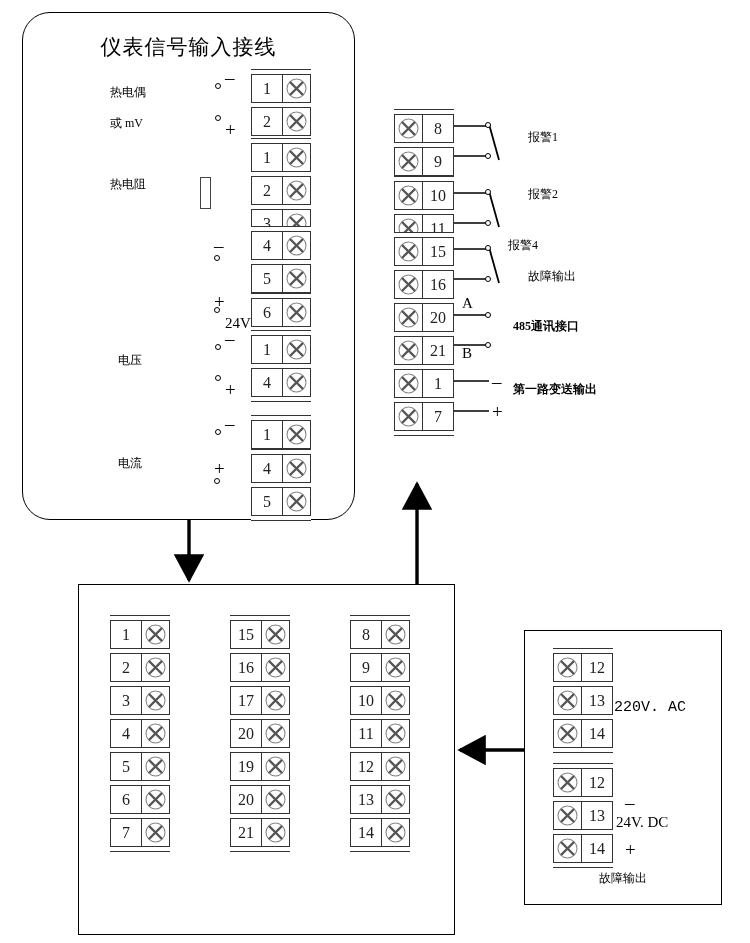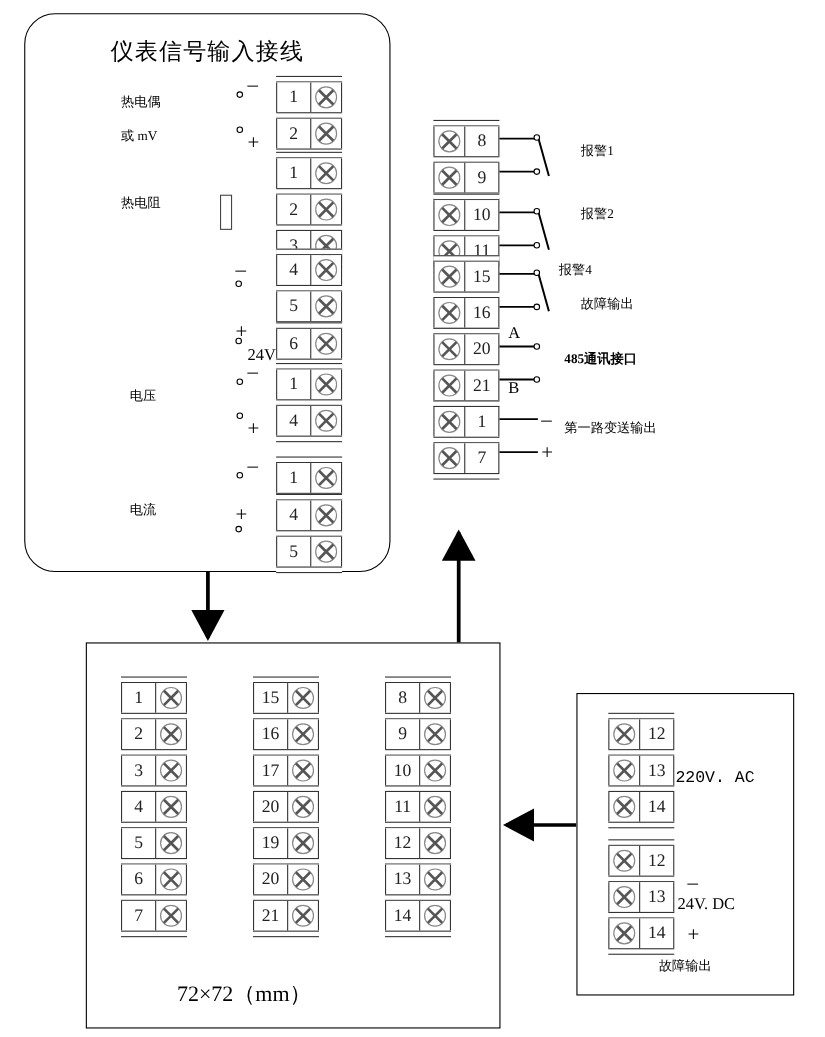--- a/index.html
+++ b/index.html
@@ -514,21 +514,21 @@
       <div class="tscrew">
         <svg class="screw" viewBox="0 0 21 21">
             <use href="#screwsym"></use>
           </svg>
       </div>
     </div>
     <div class="trail"></div>
   </div>
   <div class="sign" style="left:492px;top:372px;">–</div>
   <div class="sign" style="left:492px;top:402px;">+</div>
-  <div class="cap" style="left:513px;top:381px;">第一路变送输出</div>
+  <div class="cap" style="left:513px;top:381px;font-weight:bold;">第一路变送输出</div>
 
   <div class="panel" style="left:78px;top:584px;width:377px;height:351px;"></div>
 
   <div class="tblock" style="left:110px;top:615px;">
     <div class="trail"></div>
     <div class="tcell">
         <div class="tnum">1</div>
         <div class="tscrew">
           <svg class="screw" viewBox="0 0 21 21">
             <use href="#screwsym"></use>
@@ -719,21 +719,20 @@
         <div class="tnum">14</div>
         <div class="tscrew">
           <svg class="screw" viewBox="0 0 21 21">
             <use href="#screwsym"></use>
           </svg>
         </div>
       </div>
     <div class="trail"></div>
   </div>
 
-  <div class="cap" style="left:222px;top:890px;transform:translateX(-50%);font-size:20px;">72×72（mm）</div>
 
   <div class="panel" style="left:524px;top:630px;width:198px;height:275px;"></div>
 
   <div class="tblock rev" style="left:553px;top:648px;">
     <div class="trail"></div>
     <div class="tcell">
         <div class="tnum">12</div>
         <div class="tscrew">
           <svg class="screw" viewBox="0 0 21 21">
             <use href="#screwsym"></use>

